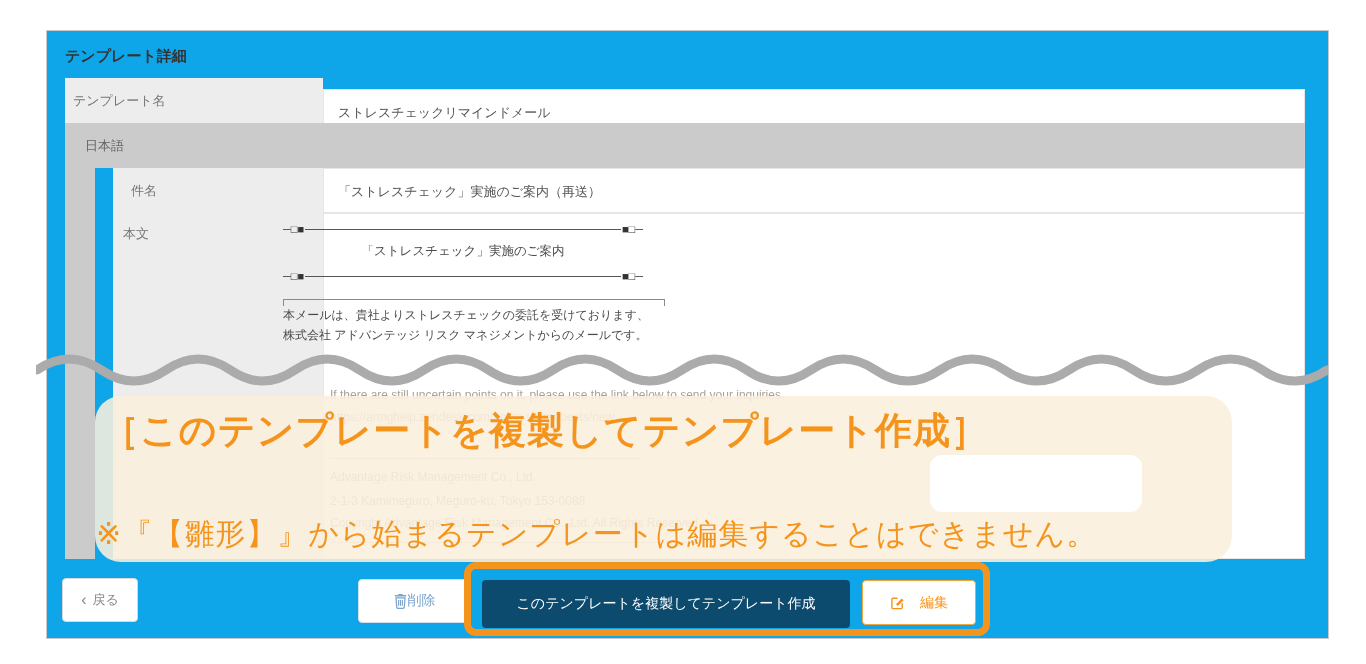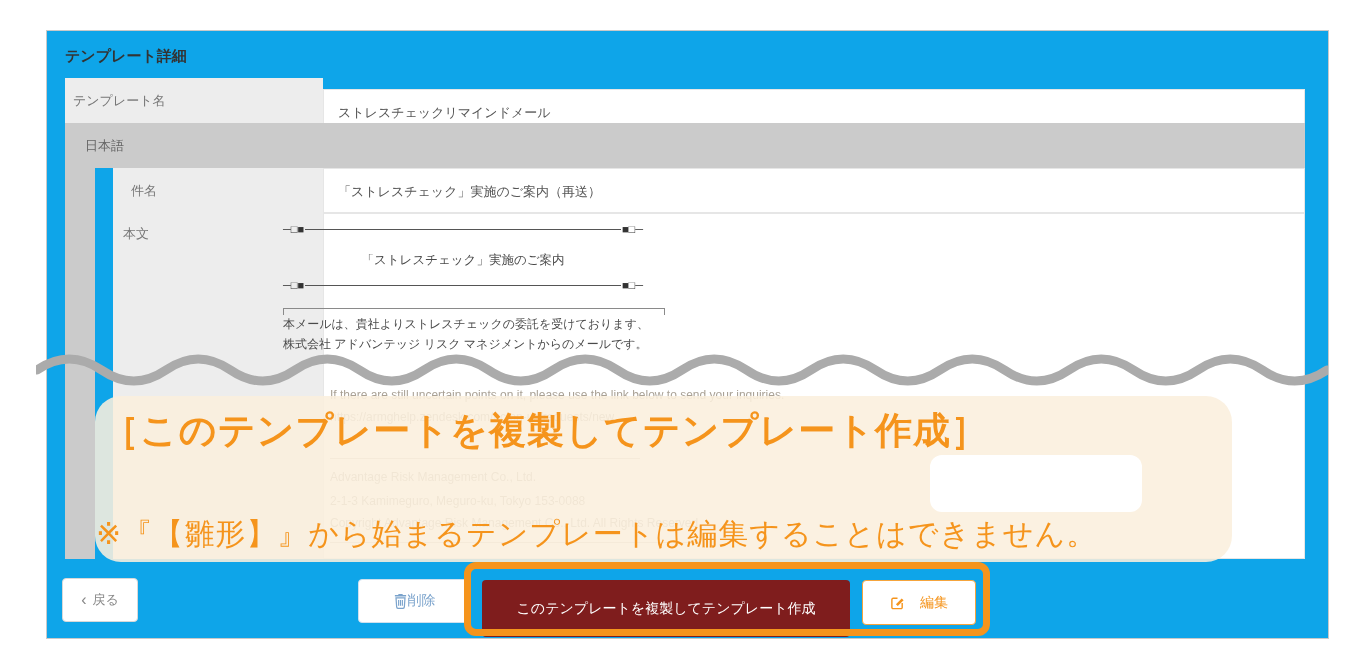--- a/index.html
+++ b/index.html
@@ -27,21 +27,21 @@
   .r2-value { left:276px; top:137px; width:982px; height:45px; line-height:45px; padding-left:14px; }
 
   .r3-label { left:66px; top:182px; width:210px; height:346px; padding:12px 0 0 10px; }
   .r3-value { left:276px; top:182px; width:982px; height:346px; }
 
   
   .mail { position:absolute; left:283px; top:222px; width:392px; z-index:2;
           color:#4a4a4a; font-size:12px; }
   .mail-divider { display:flex; align-items:center; width:360px; color:#333; font-size:11px; line-height:14px; }
   .mail-divider .mid { flex:1; border-top:1px solid #555; margin:0 1px; }
-  .mail-title { width:360px; text-align:center; margin:16px 0 9px; font-size:12.5px; }
+  .mail-title { width:360px; text-align:center; margin:7px 0 9px; font-size:12.5px; }
   .mail-boxline { position:relative; width:382px; border-top:1px solid #8a8a8a; margin:16px 0 5px; }
   .mail-boxline::before, .mail-boxline::after { content:""; position:absolute; top:0; width:1px; height:6px; background:#8a8a8a; }
   .mail-boxline::before { left:0; } .mail-boxline::after { right:0; }
   .mail p { line-height:20px; }
 
   
   .faint { position:absolute; z-index:2; color:rgba(140,130,114,0.75); font-size:12px; white-space:nowrap; }
   .f1 { left:330px; top:388px; }
   .f2 { left:330px; top:410px; }
   .fdiv1 { position:absolute; z-index:2; left:330px; top:458px; width:310px; border-top:1px solid rgba(160,150,135,0.55); }
@@ -62,21 +62,21 @@
   .ann1 { left:102px; top:406px; font-size:37px; font-weight:bold; }
   .ann2 { left:96px;  top:459px; font-size:37px; font-weight:bold; }
   .ann3 { left:96px;  top:514px; font-size:30px; font-weight:normal; }
 
   
   .btn { position:absolute; display:flex; align-items:center; justify-content:center;
          border-radius:4px; font-size:14px; cursor:pointer; z-index:7; background:#fff; }
   .btn-back   { left:62px;  top:578px; width:76px;  height:44px; border:1px solid #d8d8d8; color:#888; gap:6px; font-size:13px; }
   .btn-back .chev { font-size:16px; line-height:1; }
   .btn-delete { left:358px; top:579px; width:112px; height:44px; border:1px solid #cfe0ee; color:#7ba3cc; }
-  .btn-dup    { left:482px; top:580px; width:368px; height:57px; background:#7f1d1d; color:#fff; border:none; }
+  .btn-dup    { left:482px; top:580px; width:368px; height:48px; background:#0c4a6e; color:#fff; border:none; }
   .btn-edit   { left:862px; top:580px; width:114px; height:45px; border:1px solid #f5a43c; color:#f5941c; gap:15px; }
   .highlight  { position:absolute; left:464px; top:562px; width:526px; height:74px;
                 border:7px solid #f5941c; border-radius:12px; z-index:8; pointer-events:none; }
   .icon-svg { display:block; }
 </style>
 </head>
 <body>
 
 <div class="stage">
 

